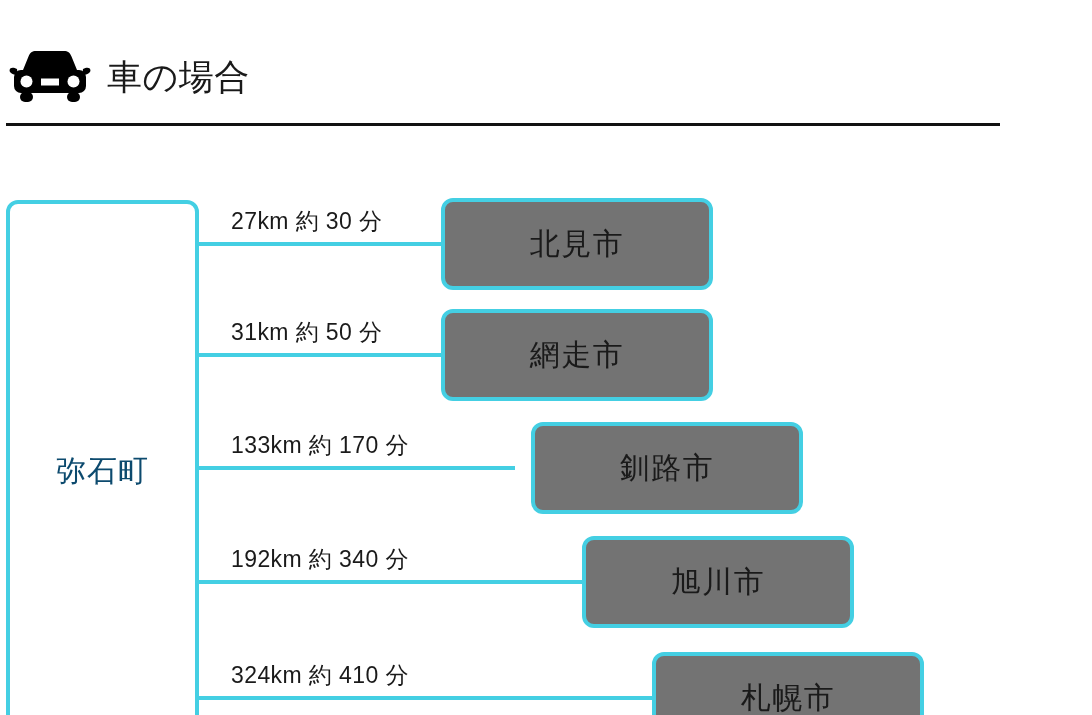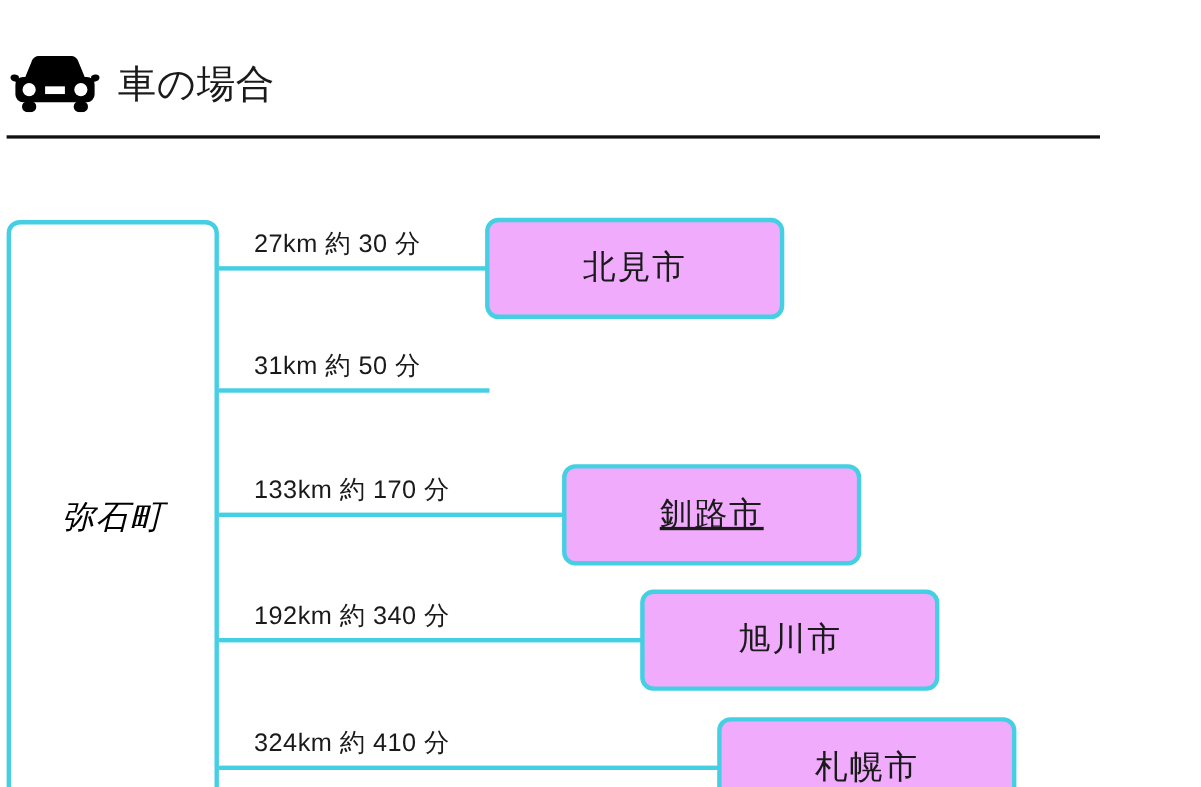--- a/index.html
+++ b/index.html
@@ -79,39 +79,38 @@
     border-radius: 12px;
     background: #ffffff;
     display: flex;
     align-items: center;
     justify-content: center;
   }
   .origin-label {
     font-size: 30px;
     line-height: 34px;
     letter-spacing: 1px;
-    color: #000000;
+    color: #0c4a6e;
     white-space: nowrap;
-    font-style: italic;
   }
 
   .connector {
     position: absolute;
     height: 4px;
     background: #44cfe3;
   }
 
   .dest-box {
     position: absolute;
     box-sizing: border-box;
     width: 272px;
     height: 92px;
     border: 4px solid #44cfe3;
     border-radius: 12px;
-    background: #f0abfc;
+    background: #737373;
     display: flex;
     align-items: center;
     justify-content: center;
   }
   .dest-label {
     font-size: 30px;
     line-height: 34px;
     letter-spacing: 1.5px;
     color: #1a1a1a;
     white-space: nowrap;
@@ -155,24 +154,27 @@
     </div>
 
     <div class="connector" style="left:199px; top:194px; width:246px;"></div>
     <div class="edge-label" style="left:231px; top:160px;">27km 約 30 分</div>
     <div class="dest-box" style="left:441px; top:150px;">
       <span class="dest-label">北見市</span>
     </div>
 
     <div class="connector" style="left:199px; top:305px; width:246px;"></div>
     <div class="edge-label" style="left:231px; top:271px;">31km 約 50 分</div>
+    <div class="dest-box" style="left:441px; top:261px;">
+      <span class="dest-label">網走市</span>
+    </div>
 
     <div class="connector" style="left:199px; top:418px; width:316px;"></div>
     <div class="edge-label" style="left:231px; top:384px;">133km 約 170 分</div>
-    <div class="dest-box" style="left:511px; top:374px;text-decoration:underline;">
+    <div class="dest-box" style="left:531px; top:374px;">
       <span class="dest-label">釧路市</span>
     </div>
 
     <div class="connector" style="left:199px; top:532px; width:387px;"></div>
     <div class="edge-label" style="left:231px; top:498px;">192km 約 340 分</div>
     <div class="dest-box" style="left:582px; top:488px;text-align:right;">
       <span class="dest-label">旭川市</span>
     </div>
 
     <div class="connector" style="left:199px; top:648px; width:457px;"></div>

